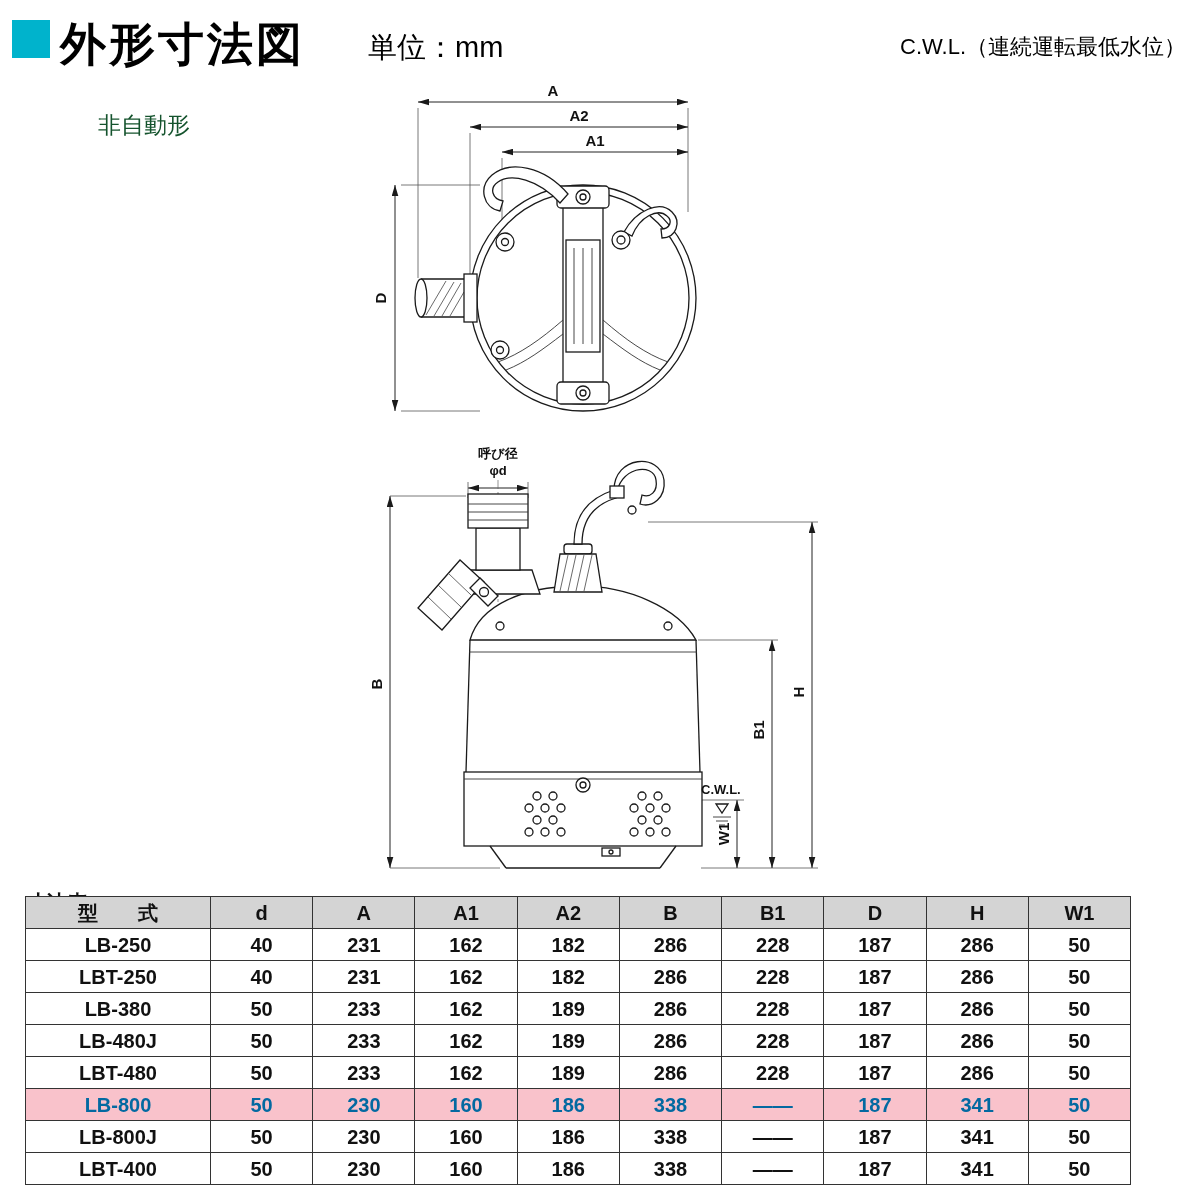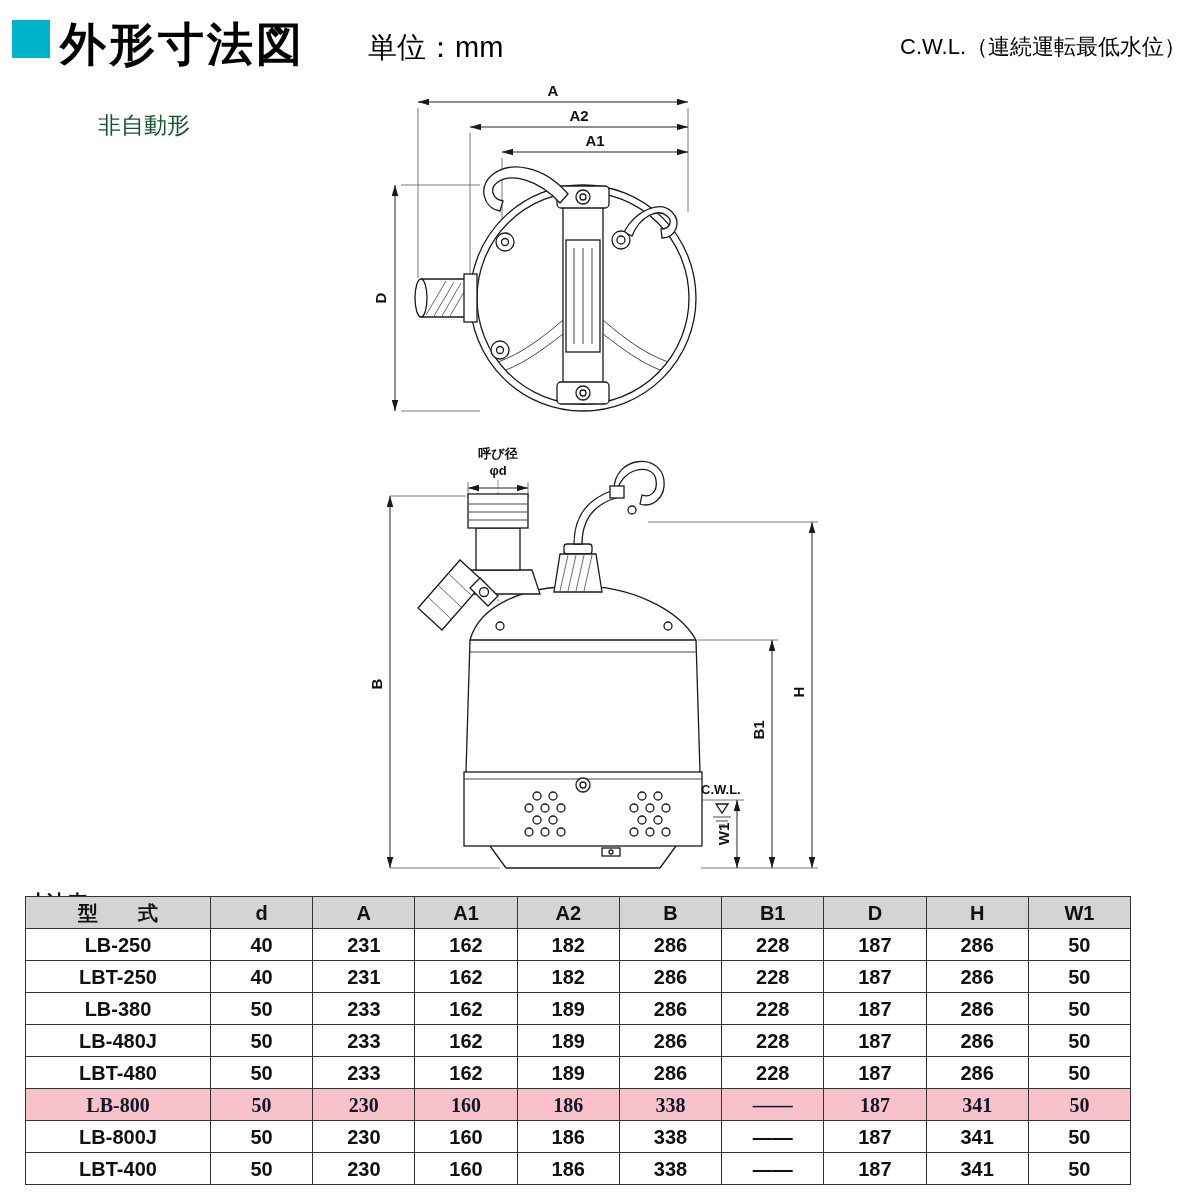--- a/index.html
+++ b/index.html
@@ -355,21 +355,21 @@
           <td>50</td>
           <td>233</td>
           <td>162</td>
           <td>189</td>
           <td>286</td>
           <td>228</td>
           <td>187</td>
           <td>286</td>
           <td>50</td>
         </tr>
-        <tr style="background: rgb(249, 194, 203); color: #0f172a; font-family: Liberation Serif, serif;">
+        <tr style="background: rgb(249, 194, 203); color: #0369a1;">
           <td>LB-800</td>
           <td>50</td>
           <td>230</td>
           <td>160</td>
           <td>186</td>
           <td>338</td>
           <td>——</td>
           <td>187</td>
           <td>341</td>
           <td>50</td>

